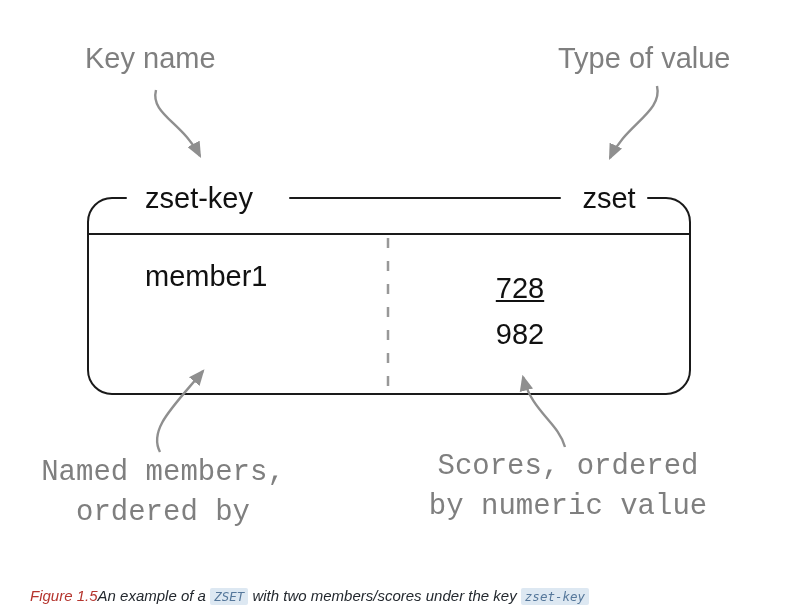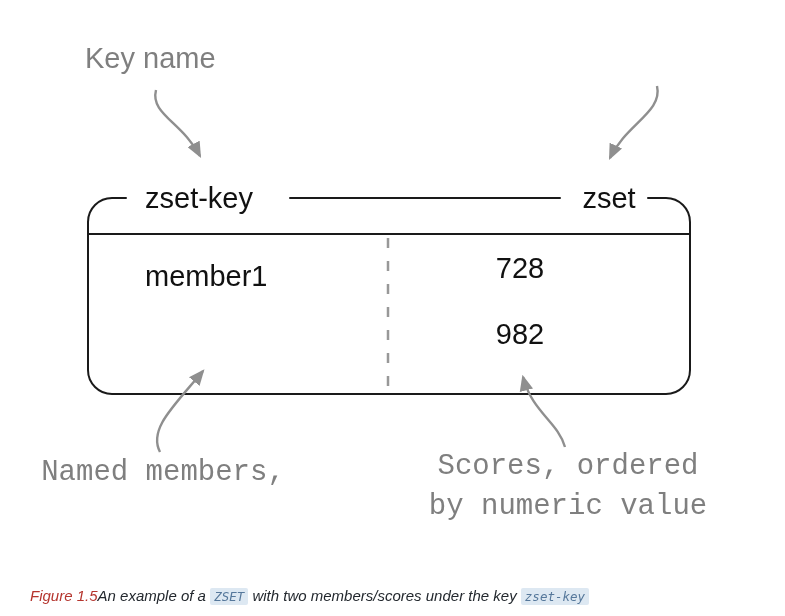--- a/index.html
+++ b/index.html
@@ -83,31 +83,33 @@
     <path d="M88,234 H690" fill="none" stroke="#1a1a1a" stroke-width="2"></path>
     <path d="M388,238 V393" fill="none" stroke="#989898" stroke-width="2.5" stroke-dasharray="10 13"></path>
 
     <path d="M156,90 C150,114 182,122 200,156" fill="none" stroke="#8f8f8f" stroke-width="2.4" marker-end="url(#ah)"></path>
     <path d="M657,86 C663,112 626,124 610,158" fill="none" stroke="#8f8f8f" stroke-width="2.4" marker-end="url(#ah)"></path>
     <path d="M160,452 C148,429 174,406 203,371" fill="none" stroke="#8f8f8f" stroke-width="2.4" marker-end="url(#ah)"></path>
     <path d="M565,447 C558,422 532,412 523,377" fill="none" stroke="#8f8f8f" stroke-width="2.4" marker-end="url(#ah)"></path>
   </svg>
 
   <div class="txt gray" style="left:85px; top:42px;">Key name</div>
+  <div class="txt gray" style="left:558px; top:42px;">Type of value</div>
 
   <div class="txt ctr" style="left:199px; top:182px;">zset-key</div>
   <div class="txt ctr" style="left:609px; top:182px;">zset</div>
 
   <div class="txt" style="left:145px; top:260px;">member1</div>
-  <div class="txt ctr" style="left:520px; top:252px;">728</div>
+  <div class="txt ctr" style="left:520px; top:272px;text-decoration:underline;">728</div>
 
   <div class="txt ctr" style="left:520px; top:318px;text-align:right;">982</div>
 
   <div class="note" style="left:163px; top:453px;">
     <div>Named members,</div>
+    <div>ordered by</div>
   </div>
   <div class="note" style="left:568px; top:447px;">
     <div>Scores, ordered</div>
     <div>by numeric value</div>
   </div>
 
   <div class="caption"><span class="fig-label">Figure 1.5</span><span>An example of a </span><code class="icode">ZSET</code><span> with two members/scores under the key </span><code class="icode">zset-key</code></div>
 
 </div>
 

